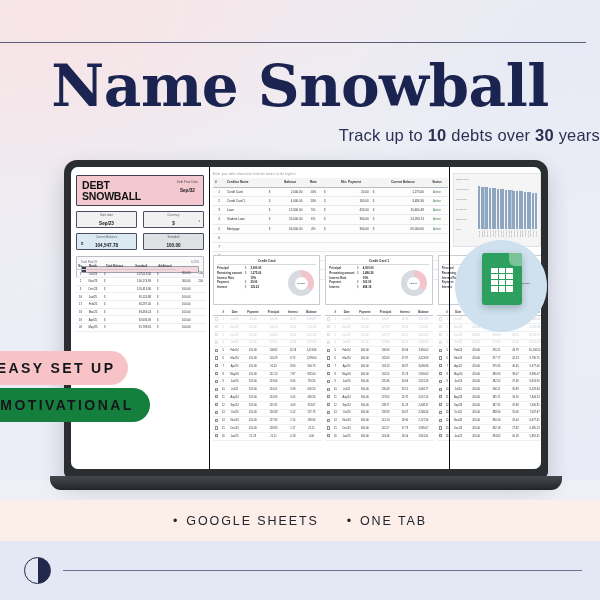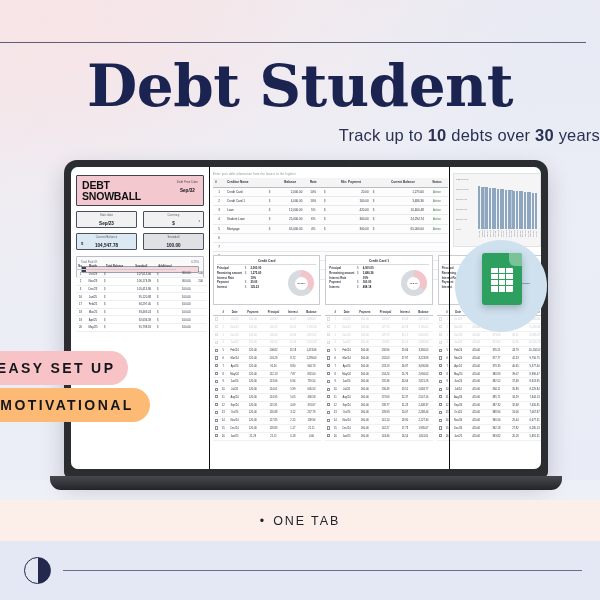--- a/index.html
+++ b/index.html
@@ -198,21 +198,21 @@
   .gs-icon .grid i { position: absolute; background: #2da05f; }
 
   
   .pill {
     position: absolute; height: 34px; border-radius: 0 17px 17px 0;
     display: flex; align-items: center; justify-content: center;
     font-size: 14px; font-weight: 700; letter-spacing: 2.4px; color: #14161c;
     padding-right: 16px; padding-left: 0; white-space: nowrap;
   }
   .pill.one { left: 0; top: 351px; width: 128px; background: #f8c3c6; }
-  .pill.two { left: 0; top: 388px; width: 150px; background: #fdba74; }
+  .pill.two { left: 0; top: 388px; width: 150px; background: #15803d; }
 
   
   .band-features {
     position: absolute; left: 0; top: 500px; width: 600px; height: 41px;
     background: #fcefe9; display: flex; align-items: center; justify-content: center; gap: 28px;
   }
   .feat { font-size: 12.5px; letter-spacing: 1.9px; color: #20242f; font-weight: 400; }
   .feat .dot { margin-right: 7px; }
 
   .band-footer {
@@ -227,21 +227,21 @@
 </style>
 </head>
 <body>
 
 <div class="hero"></div>
 
 <div class="brandline">
   <div class="rule"></div>
 </div>
 
-<div class="title">Debt Student</div>
+<div class="title">Name Snowball</div>
 
 <div class="subtitle">
   <span>Track up to </span><b>10</b><span> debts over </span><b>30</b><span> years</span>
 </div>
 
 <div class="laptop">
   <div class="laptop-body">
     <div class="laptop-notch"></div>
     <div class="screen">
       <div class="sheet">
@@ -1187,19 +1187,20 @@
     <i style="left:0;top:16.5px;width:22px;height:1.6px"></i>
     <i style="left:6.8px;top:0;width:1.6px;height:24px"></i>
     <i style="left:13.8px;top:0;width:1.6px;height:24px"></i>
   </div>
 </div>
 
 <div class="pill one">EASY SET UP</div>
 <div class="pill two">MOTIVATIONAL</div>
 
 <div class="band-features" id="features">
+    <div class="feat"><span class="dot">•</span><span>GOOGLE SHEETS</span></div>
     <div class="feat"><span class="dot">•</span><span>ONE TAB</span></div>
   </div>
 
 <div class="band-footer">
   <div class="moon"></div>
   <div class="footrule"></div>
 </div>
 
 </body></html>

